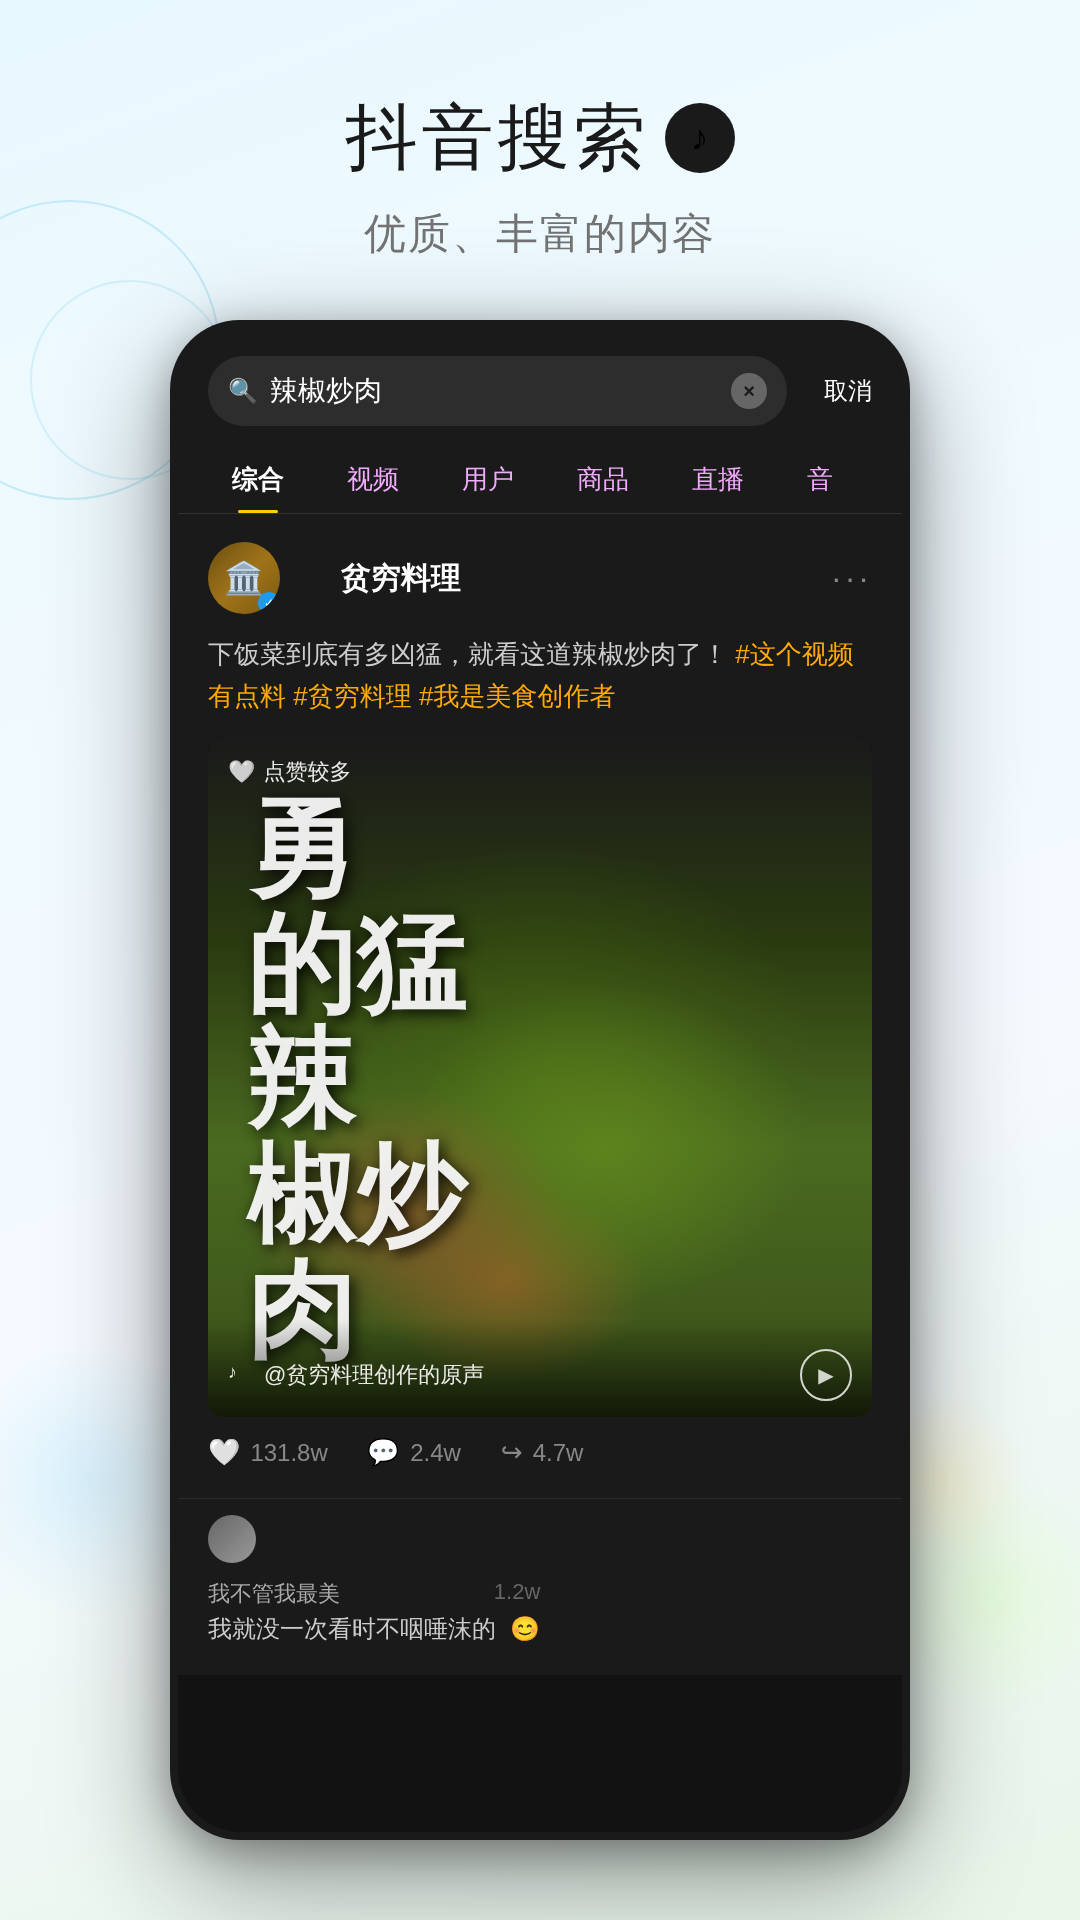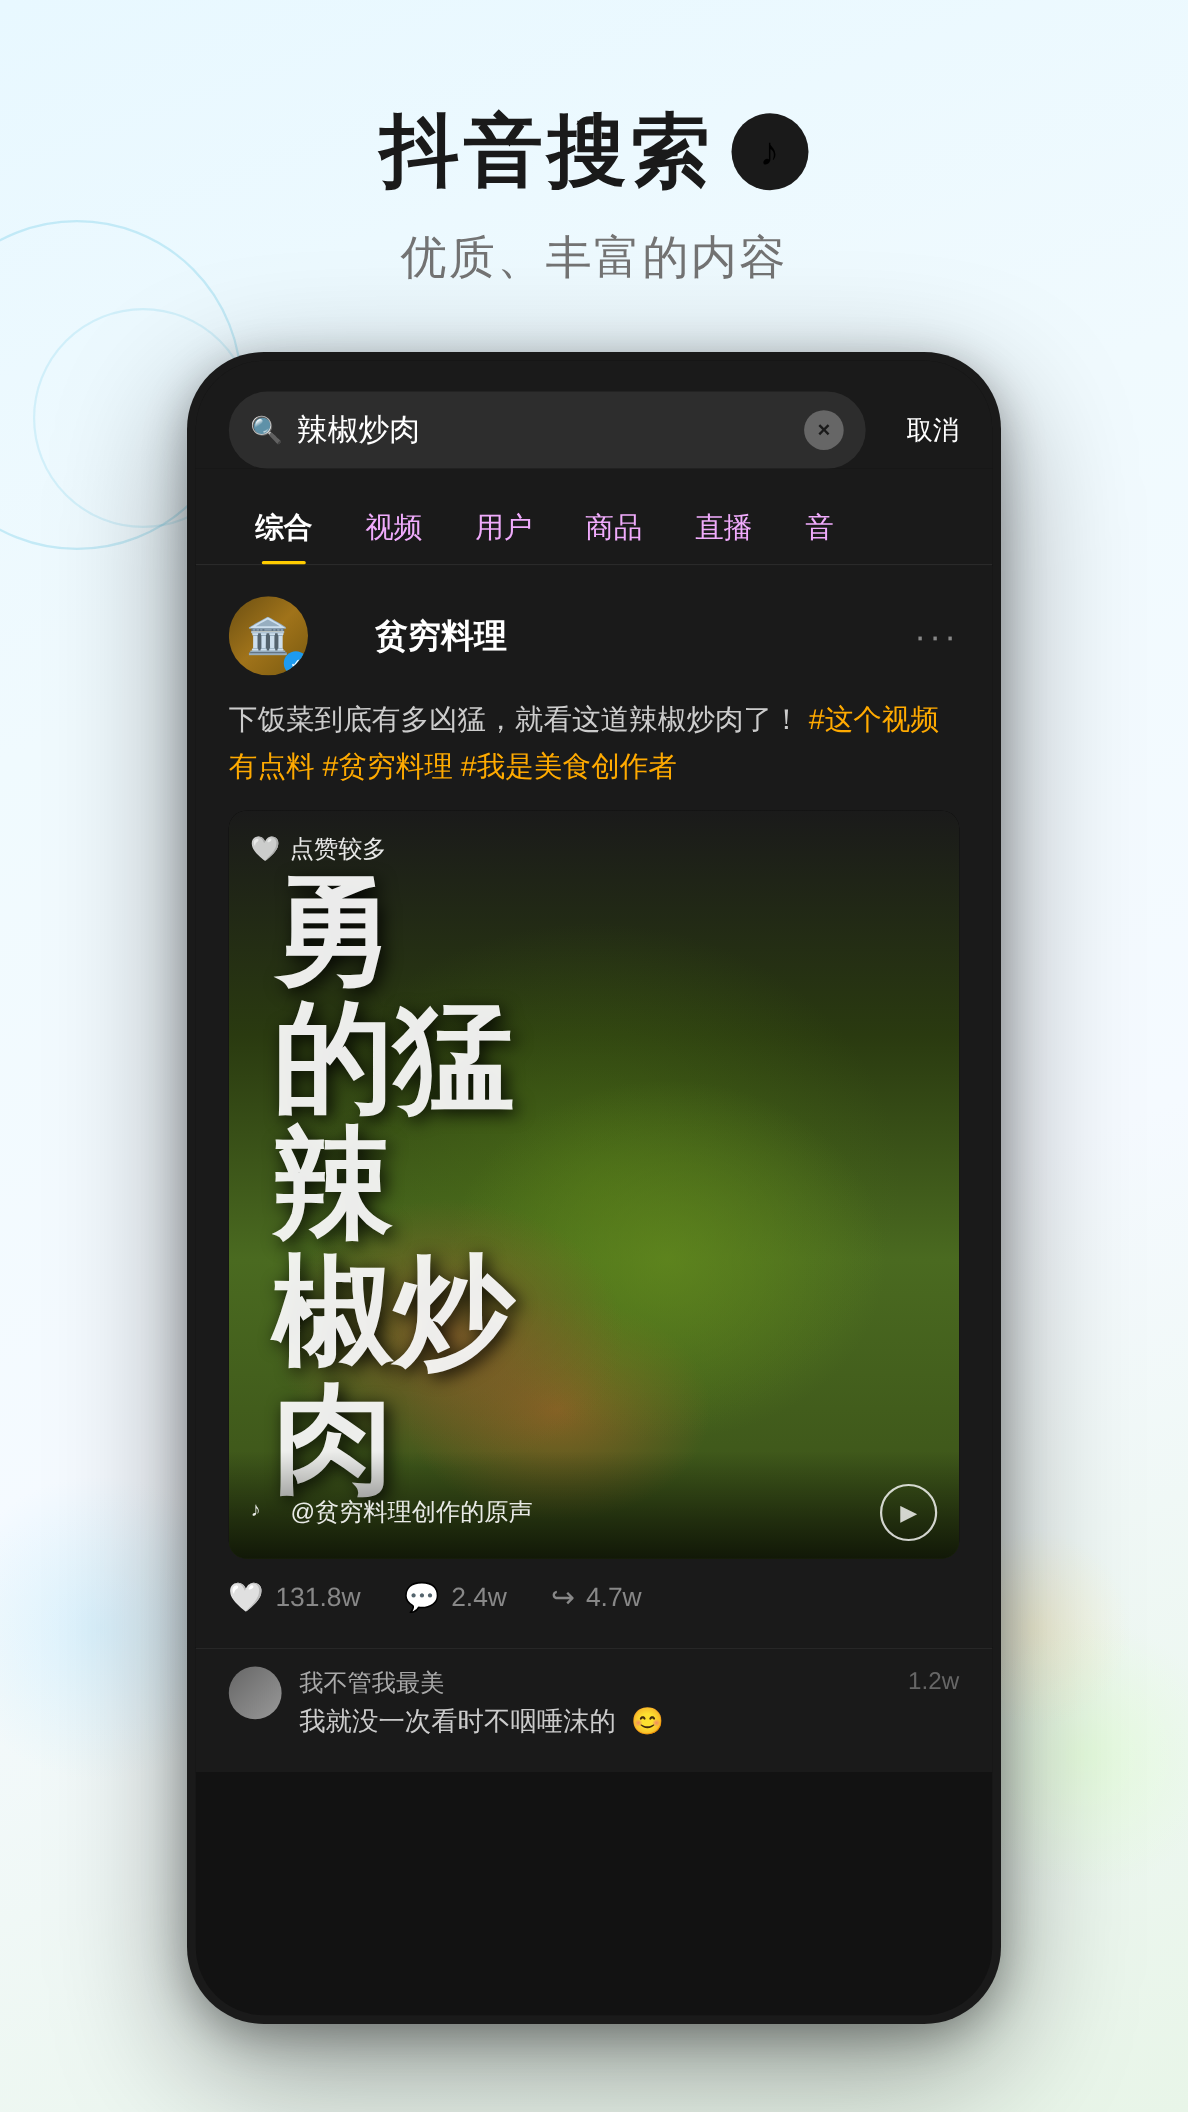--- a/index.html
+++ b/index.html
@@ -72,21 +72,21 @@
     .header-title {
       display: flex;
       align-items: center;
       justify-content: center;
       gap: 10px;
       margin-bottom: 20px;
     }
 
     .header-title-text {
       font-size: 72px;
-      font-weight: 700;
+      font-weight: 400;
       color: #1a1a1a;
       letter-spacing: 4px;
     }
 
     .tiktok-icon-badge {
       width: 70px;
       height: 70px;
       background: #1a1a1a;
       border-radius: 50%;
       display: flex;
@@ -186,21 +186,21 @@
       font-size: 24px;
       white-space: nowrap;
       margin-left: 17px;
     }
 
     
     .tabs-row {
       background: #1a1a1a;
       display: flex;
       padding: 20px 30px 0 30px;
-      gap: 0;
+      gap: 15px;
       border-bottom: 1px solid #333;
     }
 
     .tab-item {
       padding: 16px 24px;
       font-size: 26px;
       color: #f0abfc;
       position: relative;
       white-space: nowrap;
     }
@@ -416,20 +416,21 @@
       background: #1a1a1a;
       padding: 16px 30px;
       border-top: 1px solid #2a2a2a;
     }
 
     .comment-row {
       display: flex;
       align-items: flex-start;
       gap: 16px;
       margin-bottom: 14px;
+      flex-direction: column;
     }
 
     .comment-avatar {
       width: 48px;
       height: 48px;
       border-radius: 50%;
       background: linear-gradient(135deg, #666, #999);
       flex-shrink: 0;
     }
 

